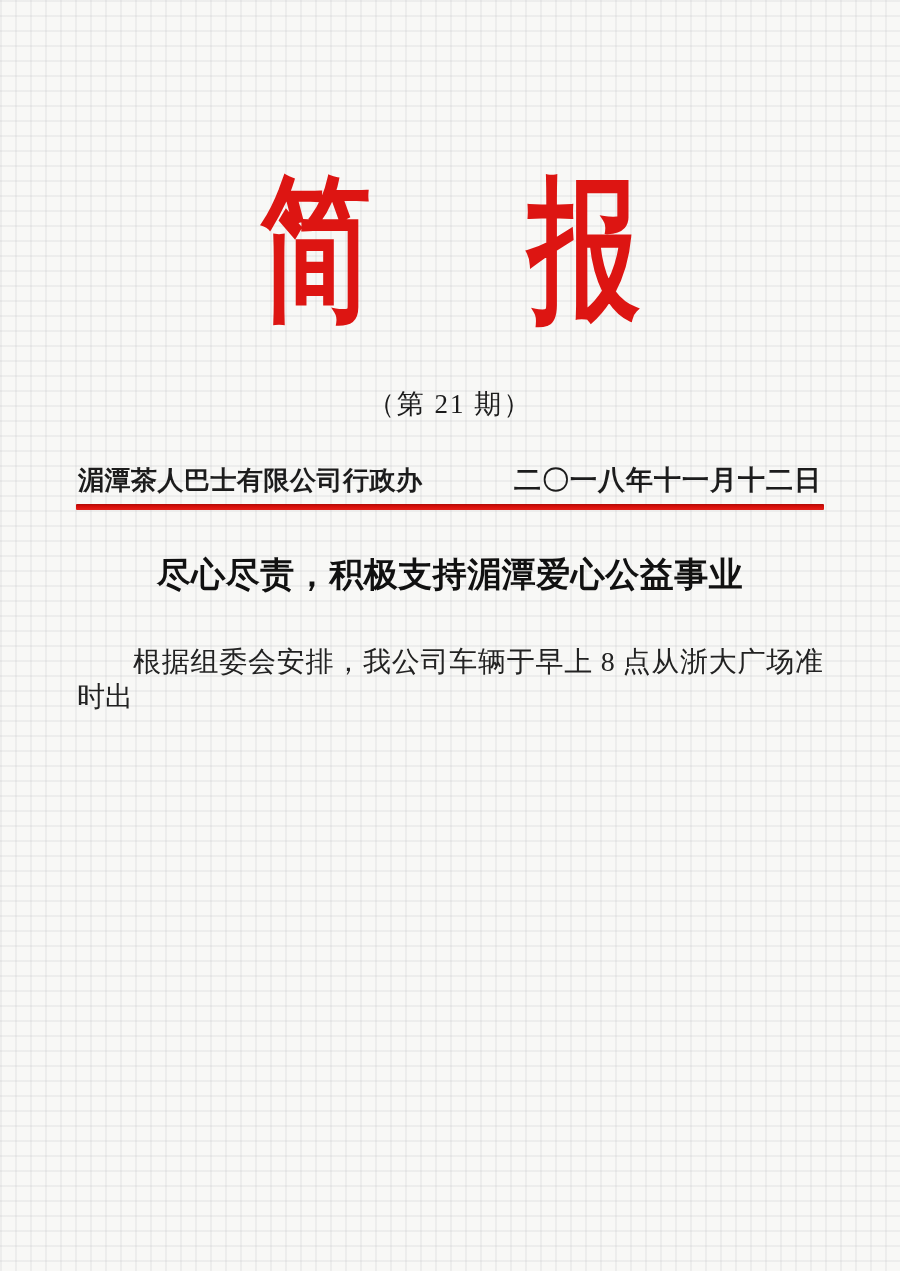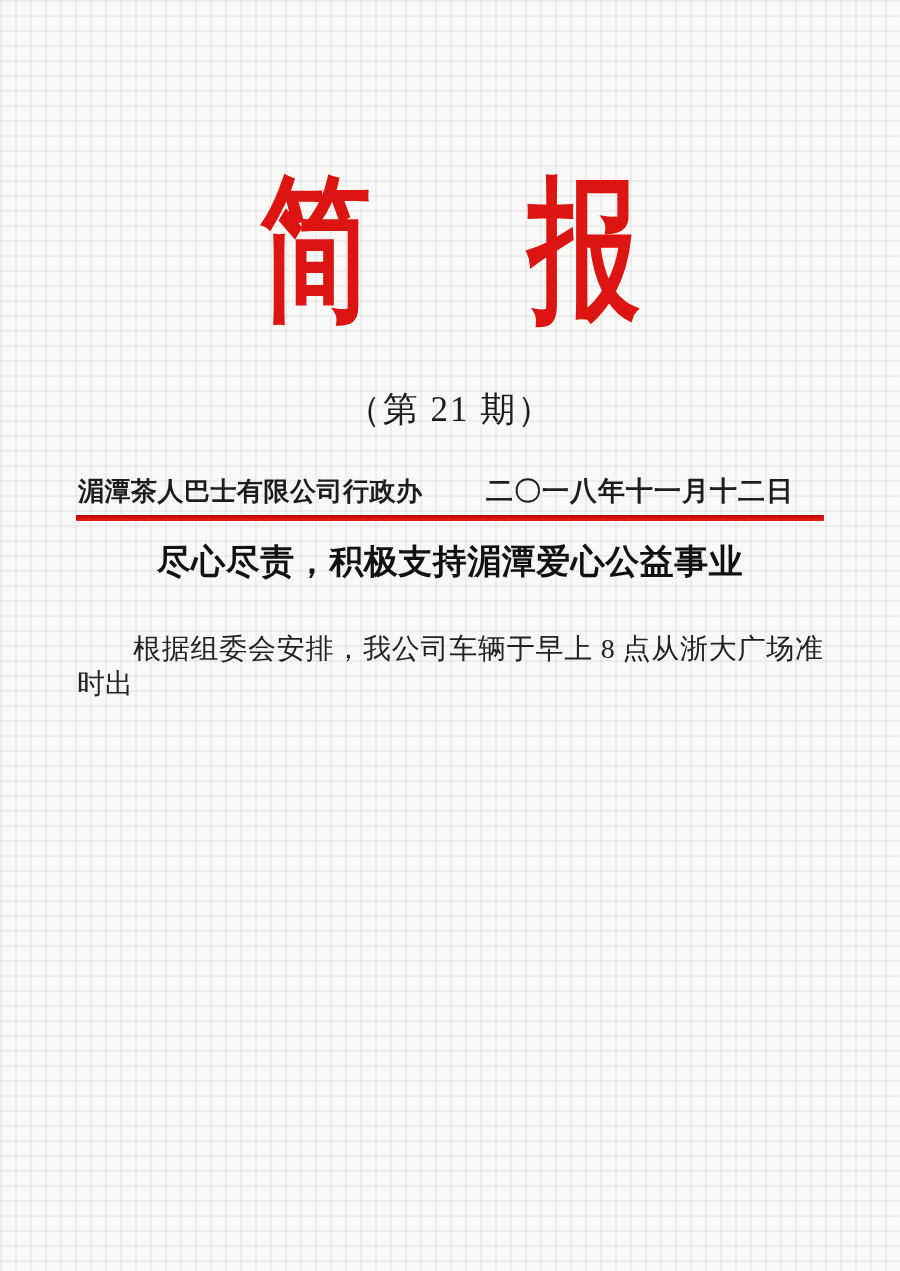--- a/index.html
+++ b/index.html
@@ -38,52 +38,51 @@
   }
   .masthead .char {
     display: inline-block;
     transform: scale(0.74, 1.04);
     transform-origin: center;
   }
   
   .issue {
     margin-top: 56px;
     text-align: center;
-    font-size: 35px;
+    font-size: 27px;
     letter-spacing: 2px;
   }
   
   .header-row {
     width: 744px;
     margin: 40px auto 0 auto;
     display: flex;
     justify-content: space-between;
     align-items: baseline;
     font-weight: 700;
   }
   .org {
     font-size: 26px;
     letter-spacing: 0.5px;
   }
   .issue-date {
     font-size: 27px;
     letter-spacing: 1px;
-    margin-right: 28px;
   }
   
   .red-rule {
     width: 748px;
     height: 6px;
     margin: 6px auto 0 auto;
     background: linear-gradient(to bottom, #b00a06 0%, #d90f0a 45%, #e2201a 100%);
     border-radius: 1px;
   }
   
   .article-title {
-    margin-top: 18px;
+    margin-top: 42px;
     text-align: center;
     font-family: "Liberation Sans", sans-serif;
     font-weight: 700;
     font-size: 34px;
     letter-spacing: 0.5px;
     color: #111;
   }
   
   .body-text {
     width: 746px;

